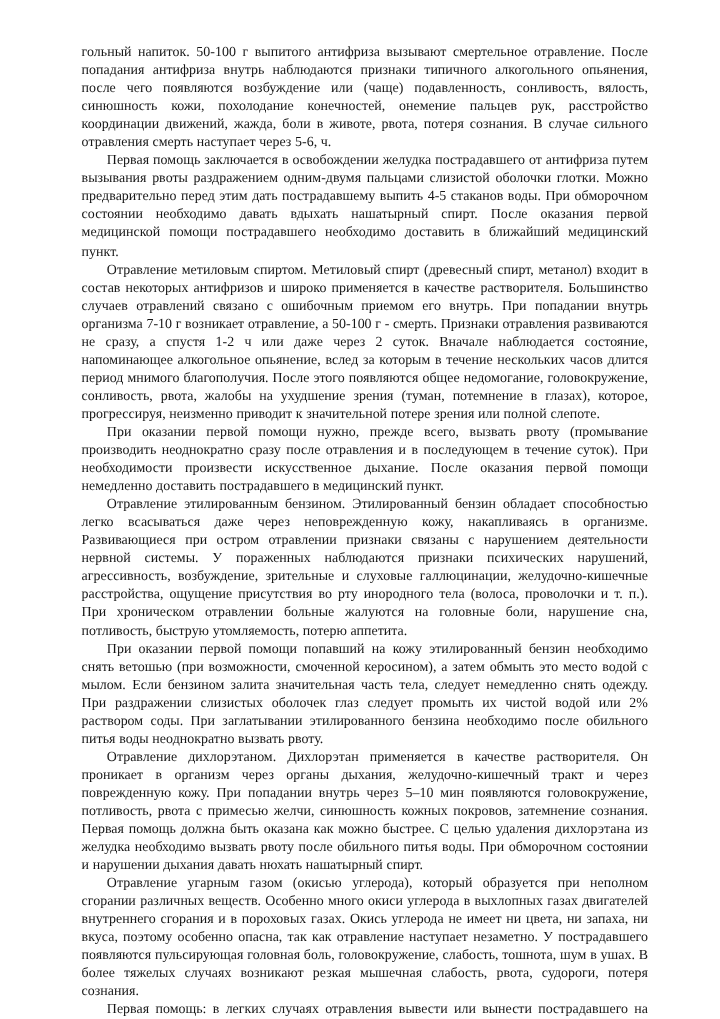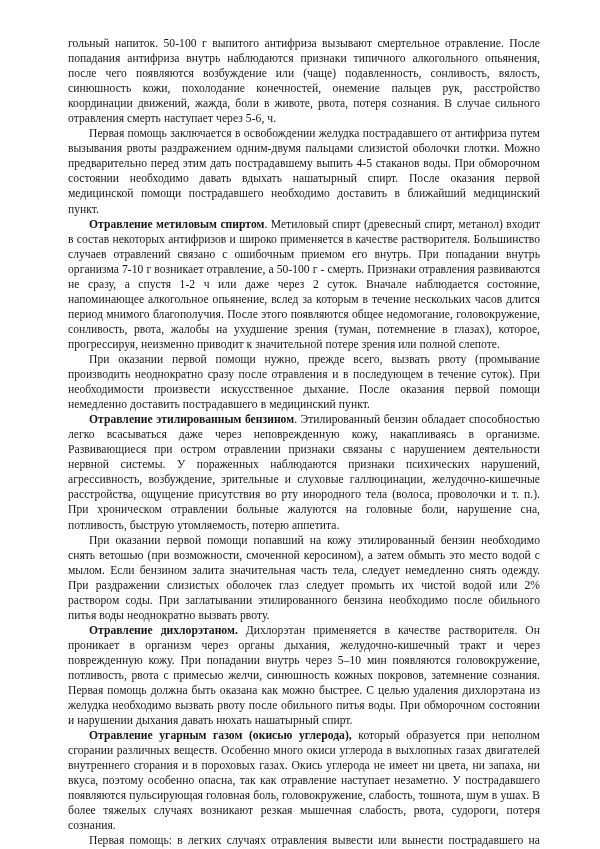--- a/index.html
+++ b/index.html
@@ -35,21 +35,21 @@
     font-size: 11.6px;
     line-height: 15.05px;
     letter-spacing: 0.03px;
     word-spacing: 0.1px;
     hyphens: none;
   }
   p.para.first {
     text-indent: 0;
   }
   .hd {
-    font-weight: bold;
+    font-weight: normal;
   }
 </style>
 </head>
 <body>
 
 <div class="page">
   <div class="text-column">
 
     <p class="para first"><span>гольный напиток. 50-100 г выпитого антифриза вызывают смертельное отравление. После попадания антифриза внутрь наблюдаются признаки типичного алкогольного опьянения, после чего появляются возбуждение или (чаще) подавленность, сонливость, вялость, синюшность кожи, похолодание конечностей, онемение пальцев рук, расстройство координации движений, жажда, боли в животе, рвота, потеря сознания. В случае сильного отравления смерть наступает через 5-6, ч.</span></p>
 

